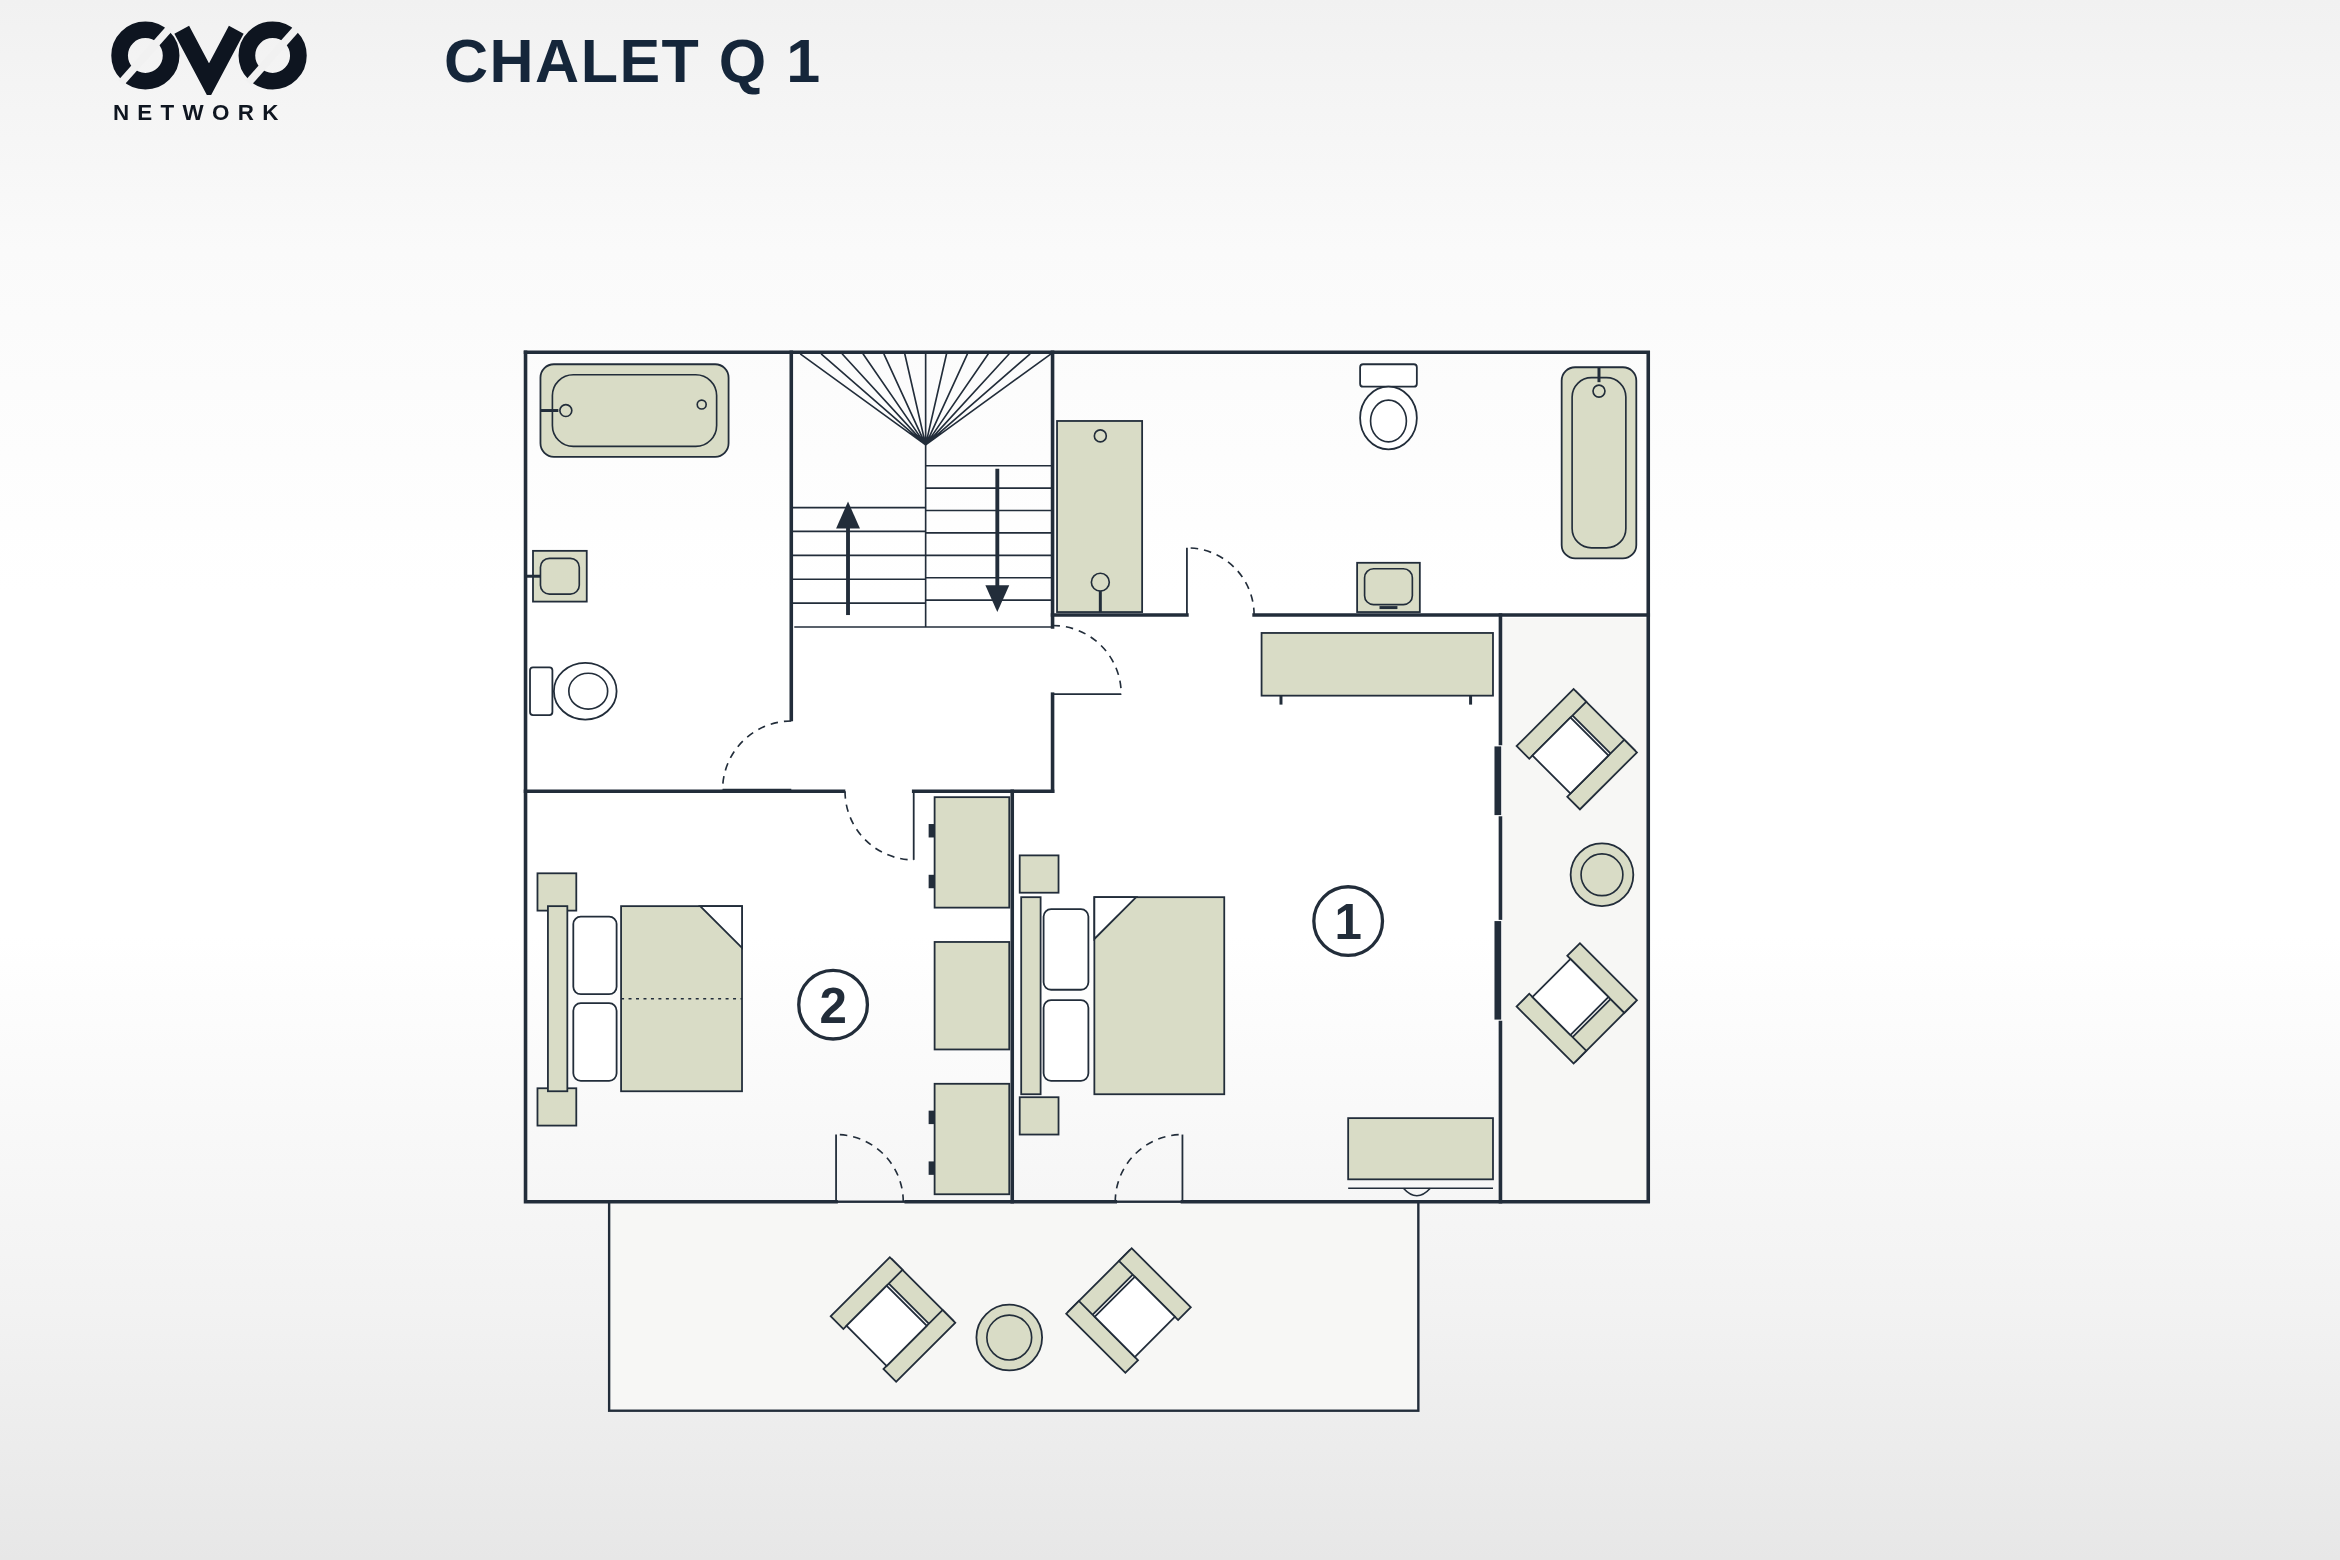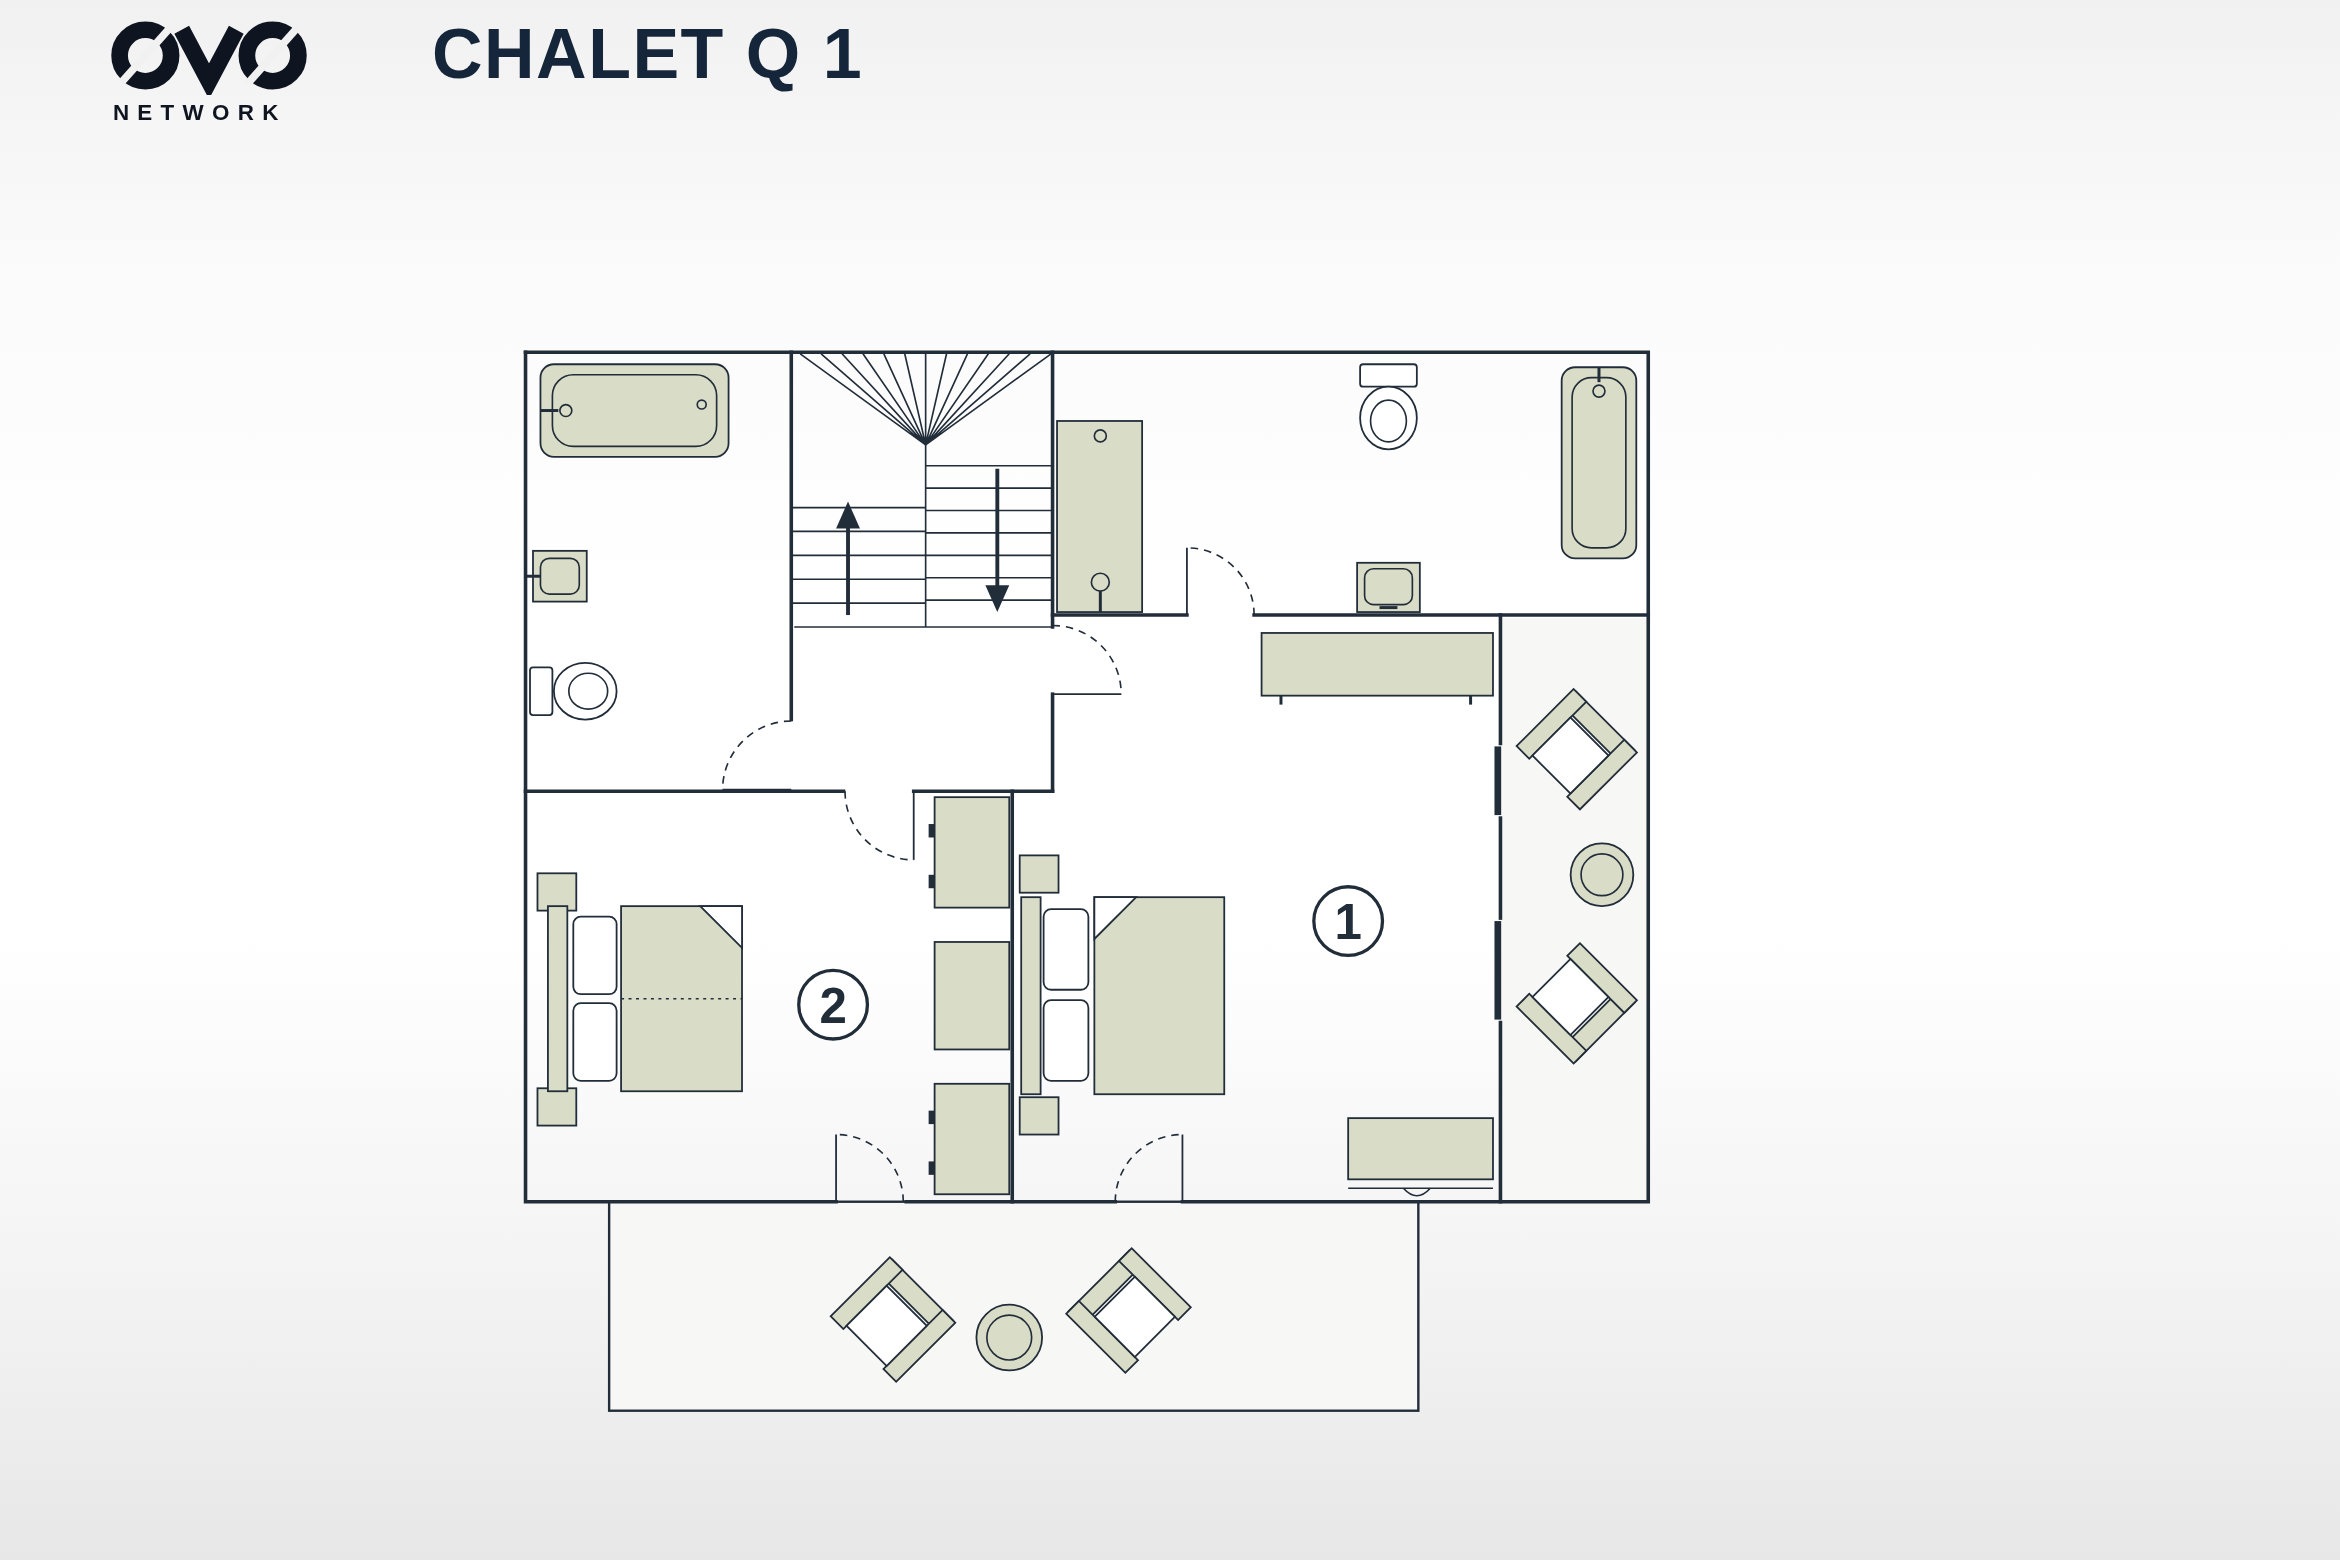--- a/index.html
+++ b/index.html
@@ -14,22 +14,22 @@
   .logo{
     position:absolute;left:109px;top:15.6px;width:224px;
     display:flex;flex-direction:column;align-items:flex-start;
   }
   .logo svg{width:200px;height:79px;display:block;}
   .brand{
     margin-top:5.9px;margin-left:3.9px;
     font-weight:700;font-size:22.4px;letter-spacing:8.3px;color:var(--logo);
   }
   .title{
-    position:absolute;left:432px;top:13.7px;margin:0;
-    font-size:70px;font-weight:800;letter-spacing:1.5px;color:var(--ink);
+    position:absolute;left:432px;top:13.7px;margin:12px;
+    font-size:61px;font-weight:800;letter-spacing:1.5px;color:var(--ink);
   }
   svg.plan{position:absolute;left:0;top:0;width:2341px;height:1560px;}
   .wall{stroke:var(--wall);stroke-width:2.4;fill:none;stroke-linecap:square;}
   .thin{stroke:var(--wall);stroke-width:1.1;fill:none;}
   .furn{fill:var(--furniture);stroke:var(--wall);stroke-width:1.2;}
   .furnw{fill:#ffffff;stroke:var(--wall);stroke-width:1.2;}
   .dash{stroke:var(--wall);stroke-width:1.1;fill:none;stroke-dasharray:5 4;}
   .leaf{stroke:var(--wall);stroke-width:1.2;fill:none;}
   .fill-outdoor{fill:var(--outdoor);stroke:none;}
   .terracebox{fill:var(--outdoor);stroke:var(--wall);stroke-width:1.6;}

